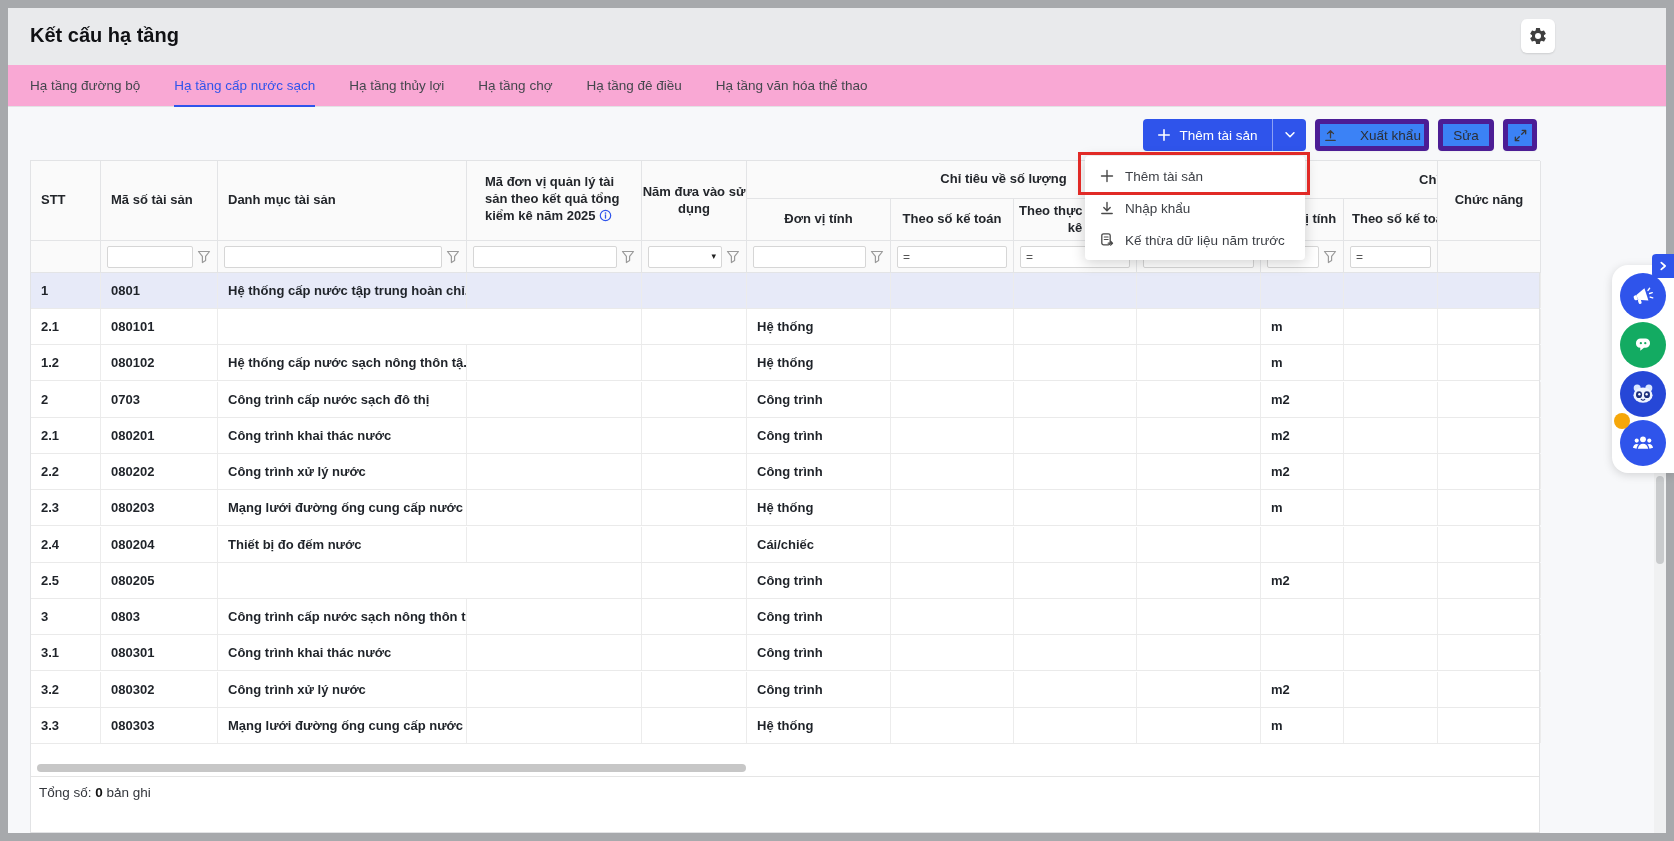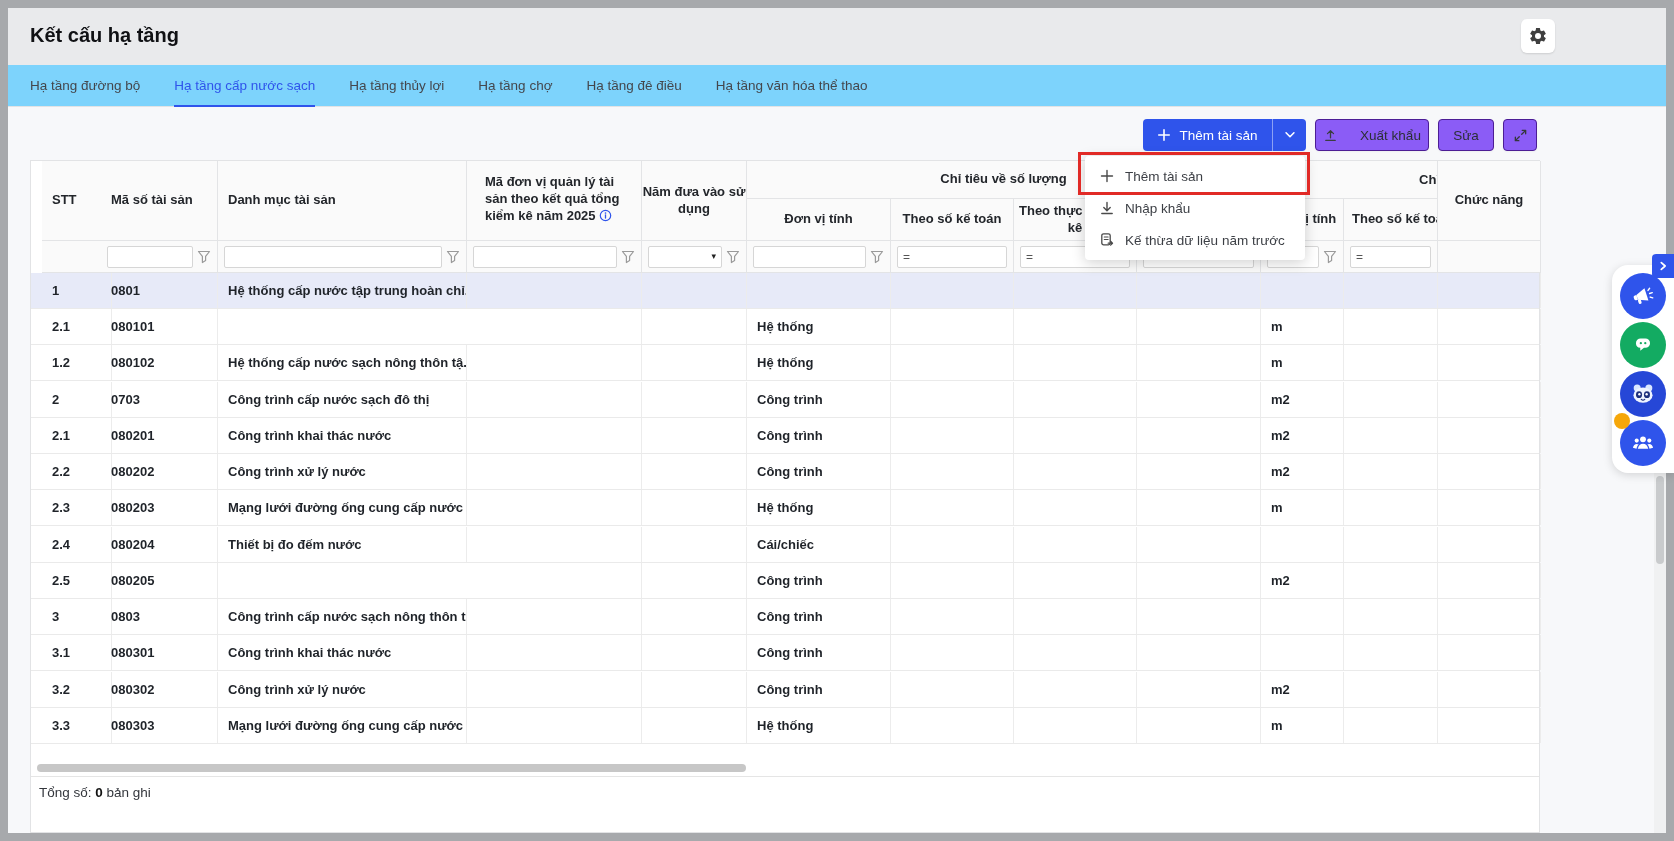--- a/index.html
+++ b/index.html
@@ -7,48 +7,48 @@
   .screen { position:relative; width:1674px; height:841px; background:#a7a9ac; overflow:hidden;text-decoration:underline; }
   .page { position:absolute; left:8px; top:8px; width:1658px; height:825px; background:#f7f8fa; overflow:hidden; }
 
   
   .app-header { position:absolute; left:0; top:0; width:1658px; height:57px; background:#e9eaec; }
   .page-title { position:absolute; left:22px; top:16px; font-size:20px; font-weight:700; color:#101114; }
   .gear-btn { position:absolute; left:1513px; top:11px; width:34px; height:34px; background:#fff; border-radius:6px;
               box-shadow:0 1px 2px rgba(0,0,0,.12); display:flex; align-items:center; justify-content:center; cursor:pointer; }
 
   
-  .tabbar { position:absolute; left:0; top:57px; width:1658px; height:42px; background:#7dd3fc; border-bottom:1px solid #e2e3e5;
+  .tabbar { position:absolute; left:0; top:57px; width:1658px; height:42px; background:#f9a8d4; border-bottom:1px solid #e2e3e5;
             display:flex; align-items:stretch; padding-left:22px; gap:34px; }
   .tab { display:flex; align-items:center; font-size:13.5px; color:#44474d; cursor:pointer; position:relative; }
   .tab.active { color:#2f54eb; font-weight:500; }
   .tab.active:after { content:""; position:absolute; left:0; right:0; bottom:-1px; height:2.5px; background:#2f54eb; }
 
   
   .btn { position:absolute; top:111px; height:32px; border-radius:4px; display:flex; align-items:center; justify-content:center;
          font-size:13.5px; cursor:pointer; }
   .btn-primary-main { left:1135px; width:129px; background:#2f54eb; color:#fff; border-radius:4px 0 0 4px; gap:8px; }
   .btn-primary-caret { left:1264px; width:34px; background:#2f54eb; color:#fff; border-radius:0 4px 4px 0;
                        border-left:1px solid rgba(255,255,255,.45); }
-  .btn-white { background:#8b5cf6; border:1px solid #4c1d95; color:#2b2f36; box-shadow:0 1px 2px rgba(0,0,0,.04); gap:22px; }
+  .btn-white { background:#3b82f6; border:5px solid #4c1d95; color:#2b2f36; box-shadow:0 1px 2px rgba(0,0,0,.04); gap:22px; }
   .btn-export { left:1307px; width:114px; }
   .btn-edit { left:1430px; width:56px; }
   .btn-expand { left:1495px; width:34px; }
 
   
   .panel { position:absolute; left:22px; top:152px; width:1510px; height:673px; background:#fff; border:1px solid #e2e3e5; }
   .hc { position:absolute; background:#fafafa; border-right:1px solid #e3e4e6; border-bottom:1px solid #e3e4e6;
         font-size:13px; font-weight:700; color:#23262b; display:flex; align-items:center; justify-content:center;
         text-align:center; line-height:1.3; }
   .hc.left { justify-content:flex-start; text-align:left; padding-left:10px; }
   .span2 { top:0; height:80px; }
   .subh { top:38px; height:42px; }
   .grph { top:0; height:38px; }
 
-  .col-stt{left:11px;width:70px} .col-code{left:70px;width:117px} .col-name{left:187px;width:249px}
+  .col-stt{left:0;width:70px} .col-code{left:70px;width:117px} .col-name{left:187px;width:249px}
   .col-mgmt{left:436px;width:175px} .col-year{left:611px;width:105px} .col-unit1{left:716px;width:144px}
   .col-book1{left:860px;width:123px} .col-inv1{left:983px;width:123px} .col-hid{left:1106px;width:124px}
   .col-unit2{left:1230px;width:83px} .col-book2{left:1313px;width:94px} .col-func{left:1407px;width:103px}
 
   .g-quant { left:716px; width:514px; }
   .g-value { left:1230px; width:177px; overflow:hidden; position:absolute; }
   .g-value span { position:absolute; left:158px; top:50%; transform:translateY(-50%); white-space:nowrap; }
   .hc.nowrap-clip { overflow:hidden; justify-content:flex-start; padding-left:8px; }
   .hc.nowrap-clip span { white-space:nowrap; }
   .mgmt-inner { padding:4px 8px; }

